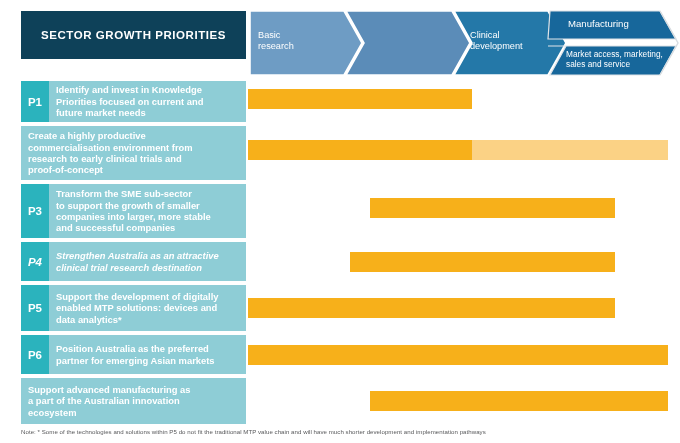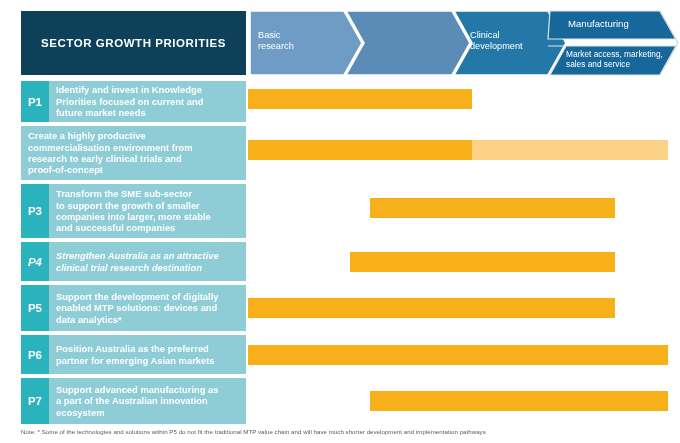--- a/index.html
+++ b/index.html
@@ -27,21 +27,21 @@
     position: absolute;
     left: 0; top: 0;
     width: 680px;
     height: 78px;
   }
   .title-box {
     position: absolute;
     left: 21px;
     top: 11px;
     width: 225px;
-    height: 64px;
+    height: 48px;
     background: #0e4159;
     display: flex;
     align-items: center;
     justify-content: center;
   }
   .title-box .title-text {
     color: #ffffff;
     font-size: 11.5px;
     font-weight: bold;
     letter-spacing: 0.55px;
@@ -237,21 +237,20 @@
           <div class="pcode">P6</div>
           <div class="pdesc">Position Australia as the preferred
 partner for emerging Asian markets</div>
         </div>
         <div class="bar" style="left: 248px; width: 420px; top: 10px;">
           <div class="seg" style="width: 420px; background: rgb(247, 176, 26);"></div>
         </div>
       </div>
       <div class="row" style="top: 300px; height: 46px;">
         <div class="row-left">
-          <div class="pcode">P7</div>
           <div class="pdesc">Support advanced manufacturing as
 a part of the Australian innovation
 ecosystem</div>
         </div>
         <div class="bar" style="left: 370px; width: 298px; top: 13px;">
           <div class="seg" style="width: 298px; background: rgb(247, 176, 26);"></div>
         </div>
       </div>
     </div>
 

